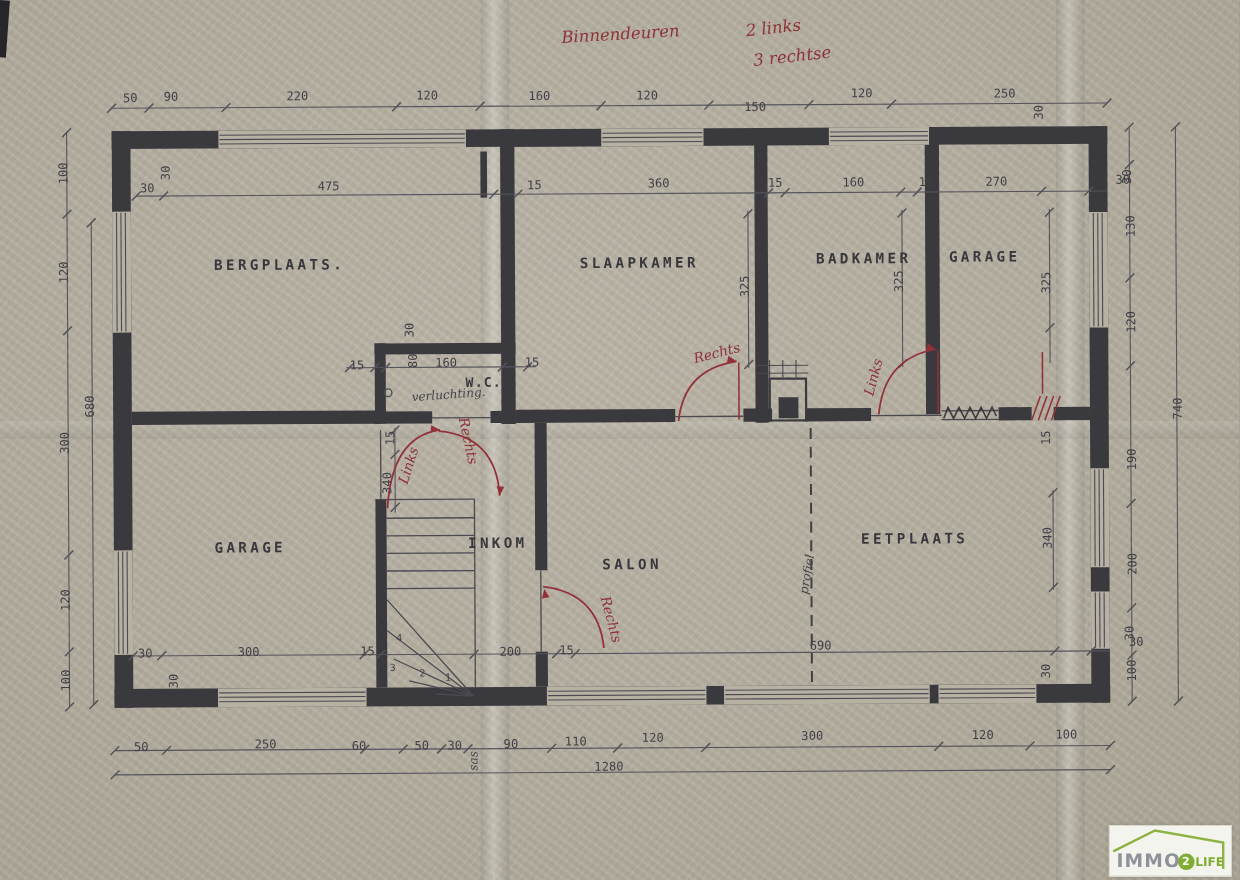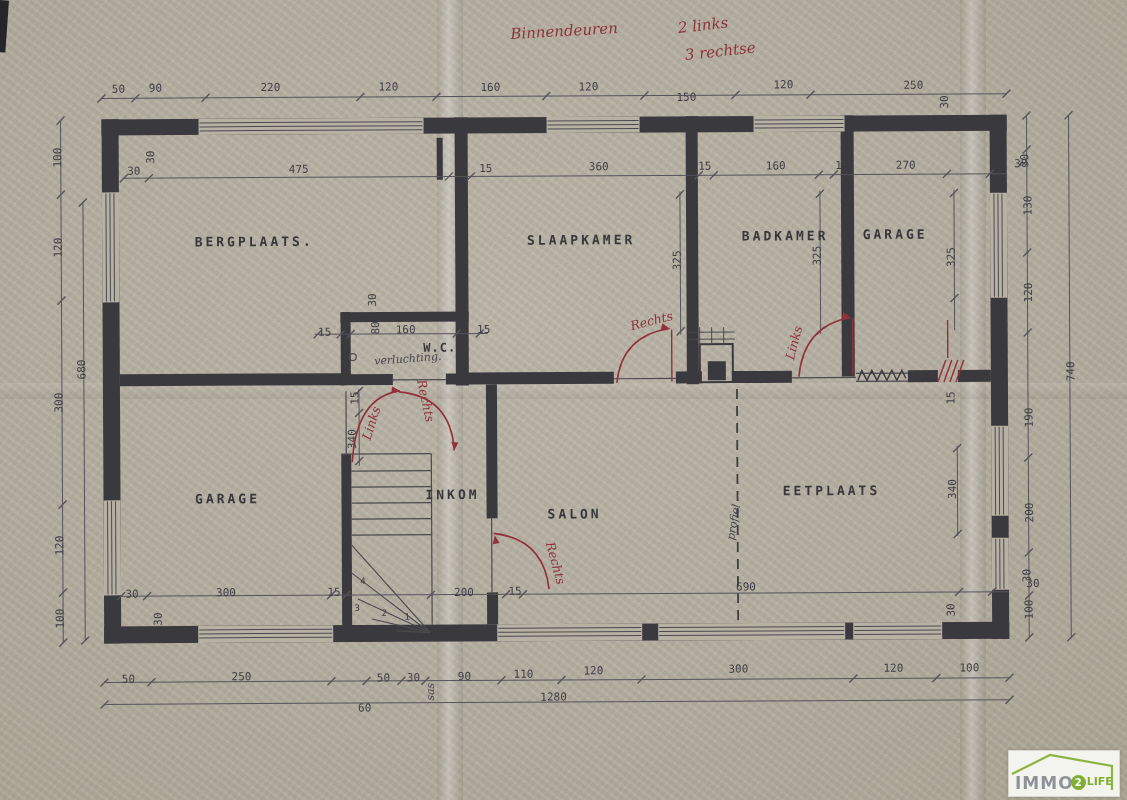--- a/index.html
+++ b/index.html
@@ -28,21 +28,21 @@
   .k-red{font-family:"DejaVu Serif",serif;font-style:italic;font-size:15px;color:#8e3139;}
   .k-redsm{font-family:"DejaVu Serif",serif;font-style:italic;font-size:12.5px;color:#8e3139;}
   .k-hand{font-family:"DejaVu Serif",serif;font-style:italic;font-size:11px;color:#45444a;}
   .k-small{font-family:"DejaVu Sans Mono",monospace;font-size:9px;color:#3f3e45;}
   .plan-title{position:absolute;left:872px;top:750px;
     font-family:"DejaVu Sans",sans-serif;font-weight:bold;font-size:26px;letter-spacing:5px;
     color:#2f2e34;border-bottom:7px double #2f2e34;padding:0 8px 1px 2px;}
   .logo-card{position:absolute;left:1008px;top:750px;width:112px;height:47px;background:#f4f4ef;
     box-shadow:0 0 0 1px #d8d6cd inset, 0 0 4px rgba(0,0,0,.15);}
   .logo-roof{position:absolute;left:0;top:0;}
-  .logo-row{position:absolute;left:7px;bottom:5px;display:flex;align-items:flex-start;}
+  .logo-row{position:absolute;left:7px;bottom:5px;display:flex;align-items:center;}
   .immo{font-weight:bold;font-size:17px;color:#8e939a;letter-spacing:1px;line-height:1;}
   .two{display:inline-flex;width:15px;height:15px;border-radius:50%;background:#7fae33;color:#fff;
     font-weight:bold;font-size:10px;align-items:center;justify-content:center;margin:0 1px 0 -3px;}
   .life{font-weight:bold;font-size:11px;color:#7fae33;line-height:1.2;}
 </style>
 </head>
 <body>
 
 <div id="stage">
   <div class="fold fold-a"></div>
@@ -335,21 +335,21 @@
         <span class="lbl k-dim" style="left: 514px; top: 591px; transform: translate(-50%, -50%) rotate(0deg);">15</span>
         <span class="lbl k-dim" style="left: 745px; top: 588px; transform: translate(-50%, -50%) rotate(0deg);">690</span>
         <span class="lbl k-dim" style="left: 1032px; top: 586px; transform: translate(-50%, -50%) rotate(0deg);">30</span>
         <span class="lbl k-dim" style="left: 950px; top: 612px; transform: translate(-50%, -50%) rotate(-90deg);">30</span>
         <span class="lbl k-small" style="left: 362px; top: 580px; transform: translate(-50%, -50%) rotate(0deg);">4</span>
         <span class="lbl k-small" style="left: 356px; top: 607px; transform: translate(-50%, -50%) rotate(0deg);">3</span>
         <span class="lbl k-small" style="left: 383px; top: 612px; transform: translate(-50%, -50%) rotate(0deg);">2</span>
         <span class="lbl k-small" style="left: 406px; top: 616px; transform: translate(-50%, -50%) rotate(0deg);">1</span>
         <span class="lbl k-dim" style="left: 127px; top: 677px; transform: translate(-50%, -50%) rotate(0deg);">50</span>
         <span class="lbl k-dim" style="left: 240px; top: 675px; transform: translate(-50%, -50%) rotate(0deg);">250</span>
-        <span class="lbl k-dim" style="left: 363px; top: 677px; transform: translate(-50%, -50%) rotate(0deg); margin-top: 30px;">60</span>
+        <span class="lbl k-dim" style="left: 325px; top: 677px; transform: translate(-50%, -50%) rotate(0deg);">60</span>
         <span class="lbl k-dim" style="left: 382px; top: 677px; transform: translate(-50%, -50%) rotate(0deg);">50</span>
         <span class="lbl k-dim" style="left: 412px; top: 677px; transform: translate(-50%, -50%) rotate(0deg);">30</span>
         <span class="lbl k-dim" style="left: 463px; top: 676px; transform: translate(-50%, -50%) rotate(0deg);">90</span>
         <span class="lbl k-dim" style="left: 522px; top: 674px; transform: translate(-50%, -50%) rotate(0deg);">110</span>
         <span class="lbl k-dim" style="left: 592px; top: 671px; transform: translate(-50%, -50%) rotate(0deg);">120</span>
         <span class="lbl k-dim" style="left: 737px; top: 670px; transform: translate(-50%, -50%) rotate(0deg);">300</span>
         <span class="lbl k-dim" style="left: 892px; top: 670px; transform: translate(-50%, -50%) rotate(0deg);">120</span>
         <span class="lbl k-dim" style="left: 968px; top: 670px; transform: translate(-50%, -50%) rotate(0deg);">100</span>
         <span class="lbl k-dim" style="left: 552px; top: 697px; transform: translate(-50%, -50%) rotate(0deg);">1280</span>
       </div>

